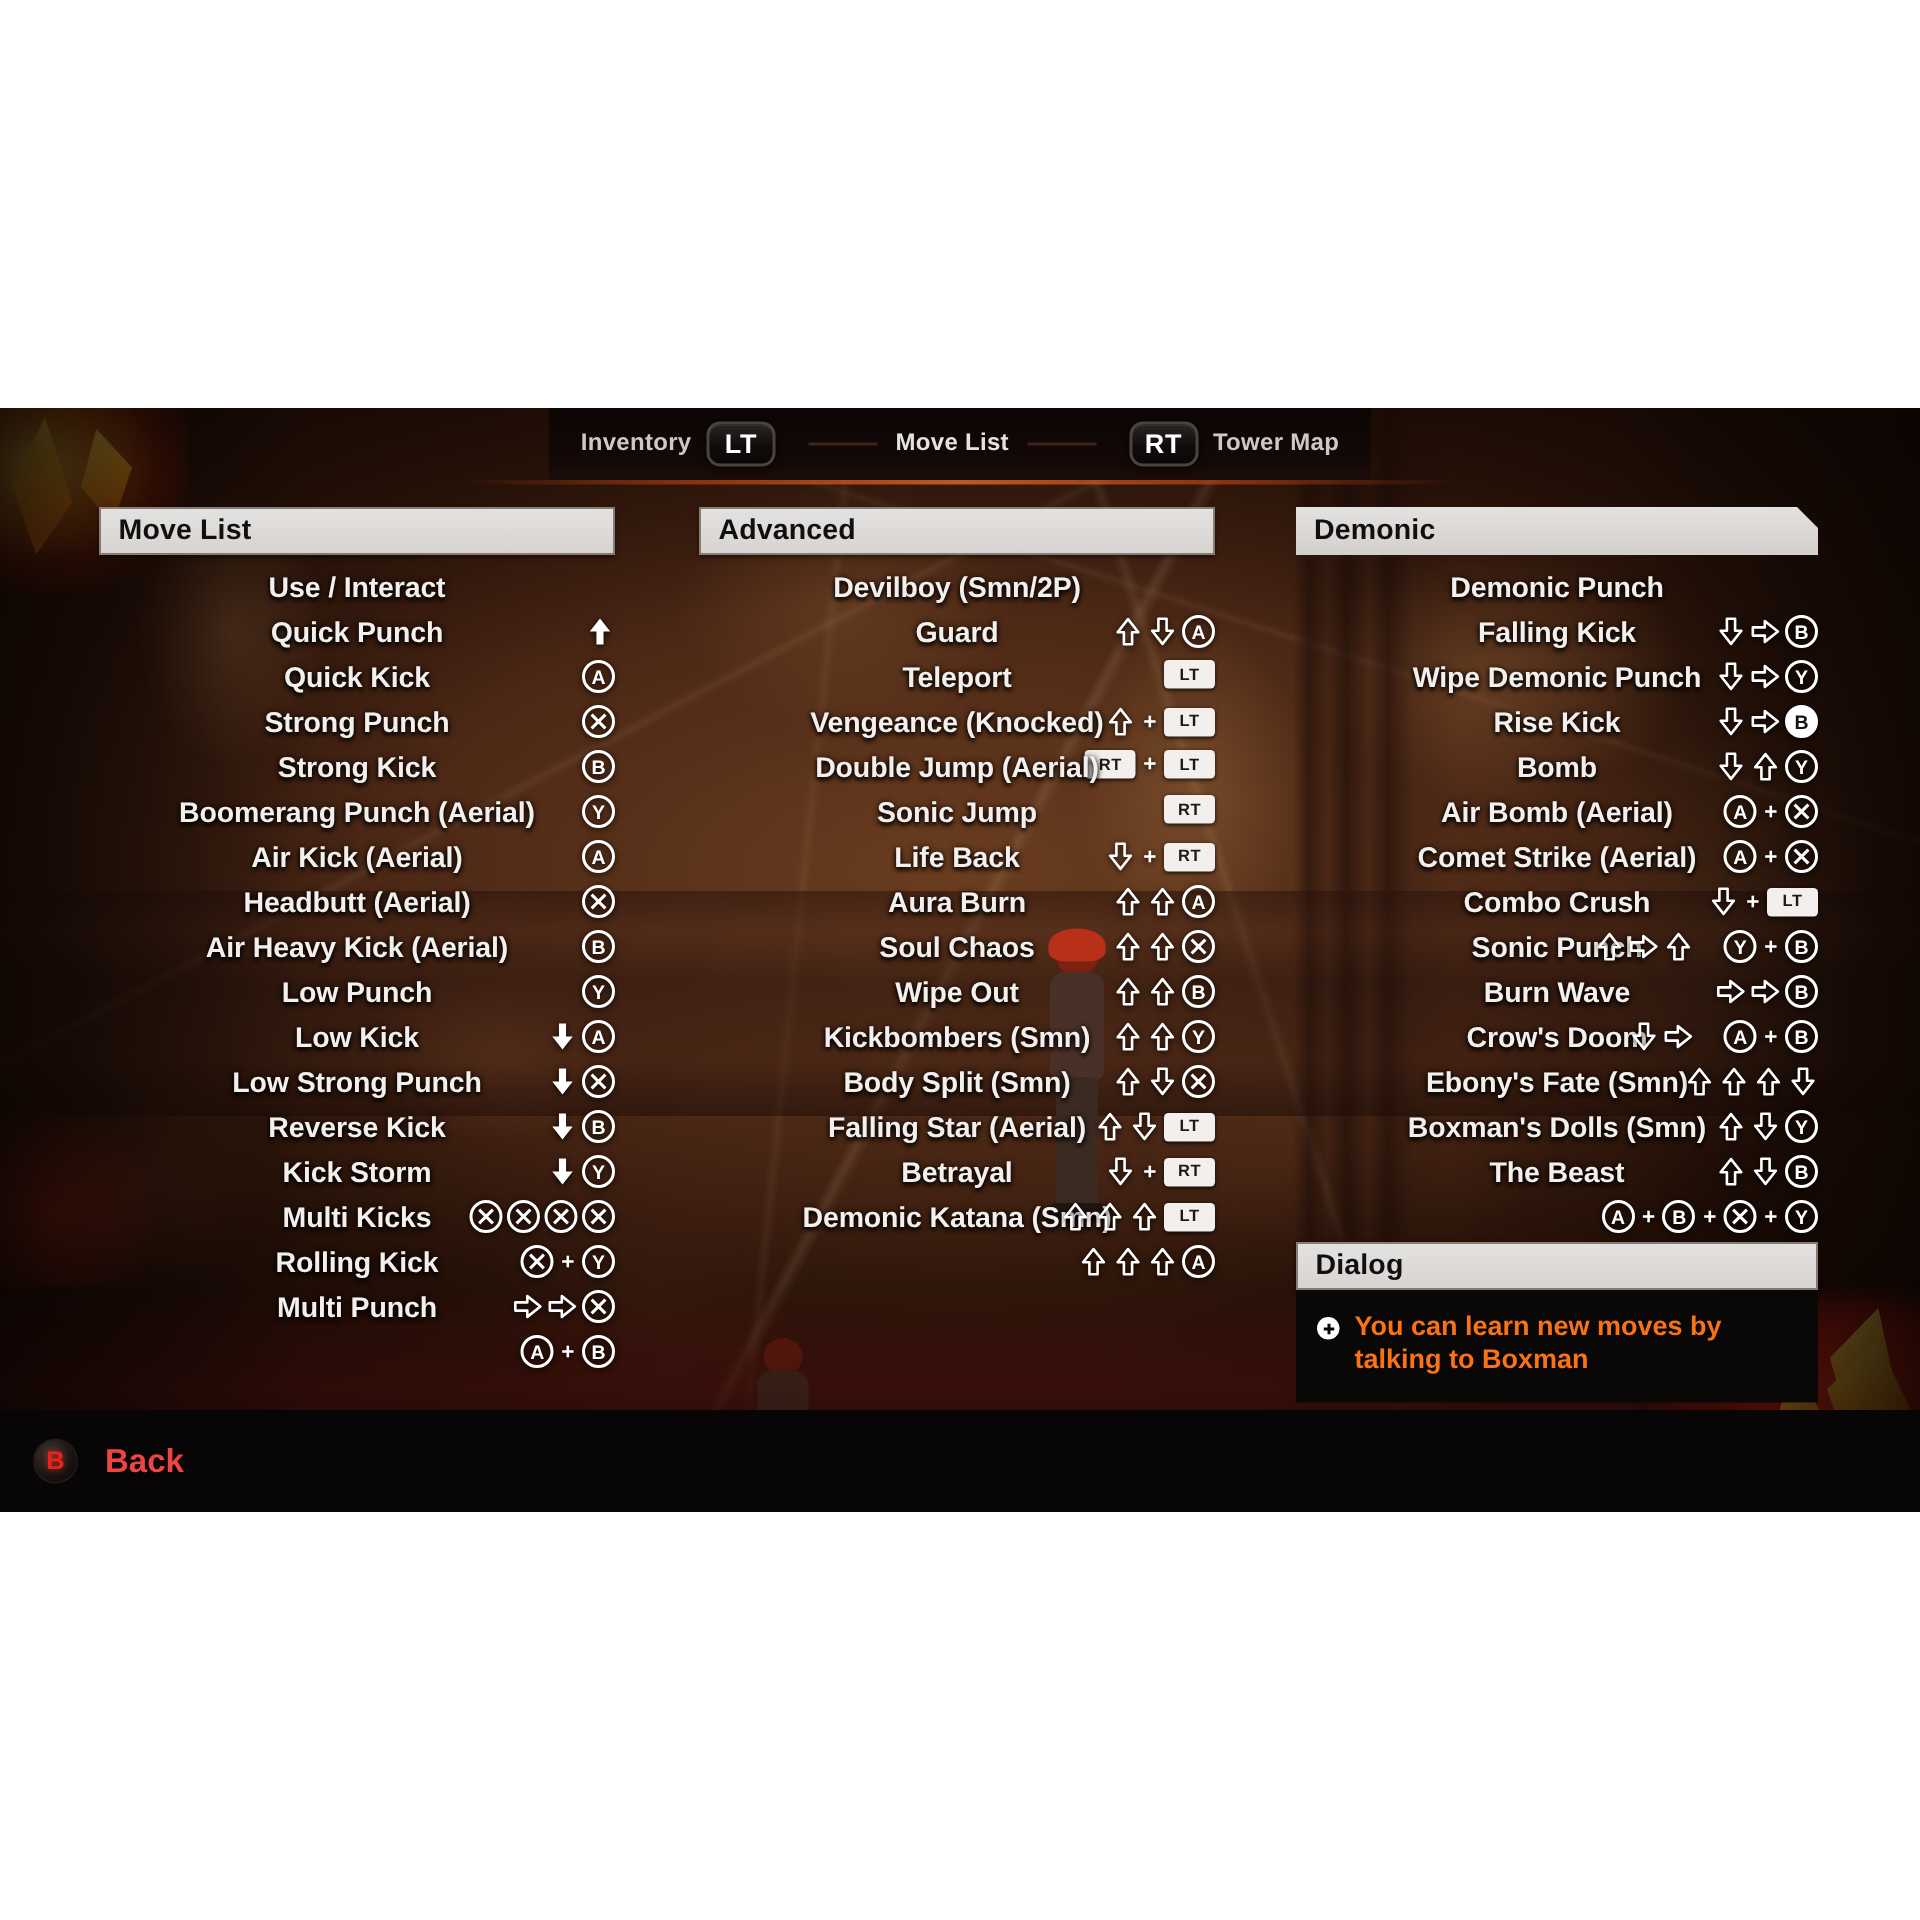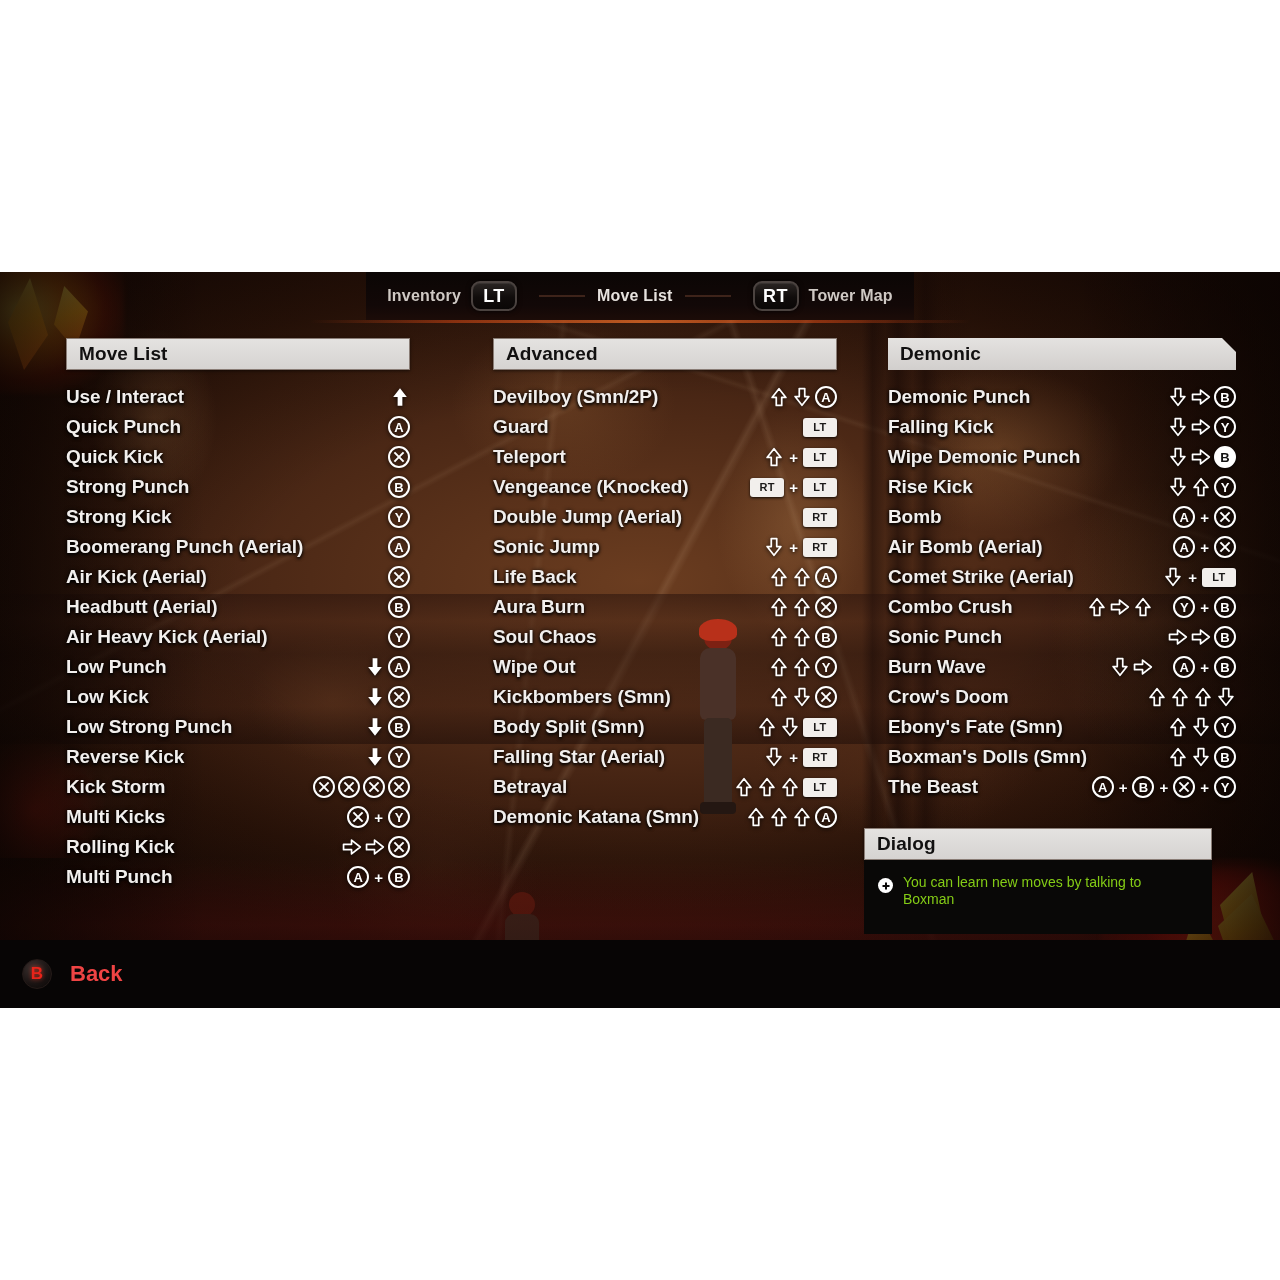--- a/index.html
+++ b/index.html
@@ -152,22 +152,22 @@
     background: linear-gradient(180deg,#2a2523 0%,#100c0b 55%,#0a0706 100%);
     border: 2px solid #4b4340;
     box-shadow: 0 0 5px rgba(0,0,0,.8), inset 0 1px 0 rgba(255,255,255,.07);
     color: #ffffff; font-size: 18px; font-weight: 700; letter-spacing: .5px;
   }
   .tab-sep { width: 46px; height: 2px; background: rgba(120,70,50,.45); margin: 0 12px; }
 
   
   .col { position: absolute; top: 66px; z-index: 20; }
   #col-1 { left: 66px;  width: 344px; }
-  #col-2 { left: 493px; width: 344px; }
-  #col-3 { left: 864px; width: 348px; margin-left: 24px; }
+  #col-2 { left: 466px; width: 344px; }
+  #col-3 { left: 864px; width: 348px; }
 
   .panel-head {
     height: 32px;
     background: linear-gradient(180deg,#e4e2e0 0%,#d6d3d1 100%);
     border: 1px solid #8a7d76;
     display: flex; align-items: center;
     padding-left: 12px;
     color: #111010; font-size: 19px; font-weight: 700;
     letter-spacing: .1px;
     box-shadow: 0 1px 3px rgba(0,0,0,.55);
@@ -177,20 +177,21 @@
     border: none;
     background: linear-gradient(180deg,#e4e2e0 0%,#d2cfcd 100%);
   }
 
   .rows { margin-top: 12px; }
 
   .row {
     display: flex; align-items: center;
     height: 30px;
     gap: 6px;
+    flex-direction: column;
   }
   .row-label {
     color: #f2efed; font-size: 19px; font-weight: 700;
     text-shadow: 0 2px 3px rgba(0,0,0,.95), 0 0 4px rgba(0,0,0,.85);
     white-space: nowrap;
     letter-spacing: -.1px;
   }
   .row-combo {
     margin-left: auto;
     display: flex; align-items: center; gap: 3px;
@@ -248,21 +249,21 @@
     width: 15px; height: 15px; border-radius: 50%;
     background: #ffffff; position: relative;
   }
   .dialog-bullet::before, .dialog-bullet::after {
     content:""; position:absolute; left:50%; top:50%; background:#0a0908;
     transform: translate(-50%,-50%);
   }
   .dialog-bullet::before { width: 7px; height: 2px; }
   .dialog-bullet::after  { width: 2px; height: 7px; }
   .dialog-text {
-    color:#84cc16; font-size: 14px; font-weight: 400; line-height: 1.2;
+    color:#f97316; font-size: 18px; font-weight: 700; line-height: 1.2;
     max-width: 270px;
   }
 
   
   #bottombar {
     position: absolute; left: 0; bottom: 0; width: 1280px; height: 68px;
     background: #070505;
     display: flex; align-items: center;
     padding-left: 22px; gap: 18px;
     z-index: 30;

